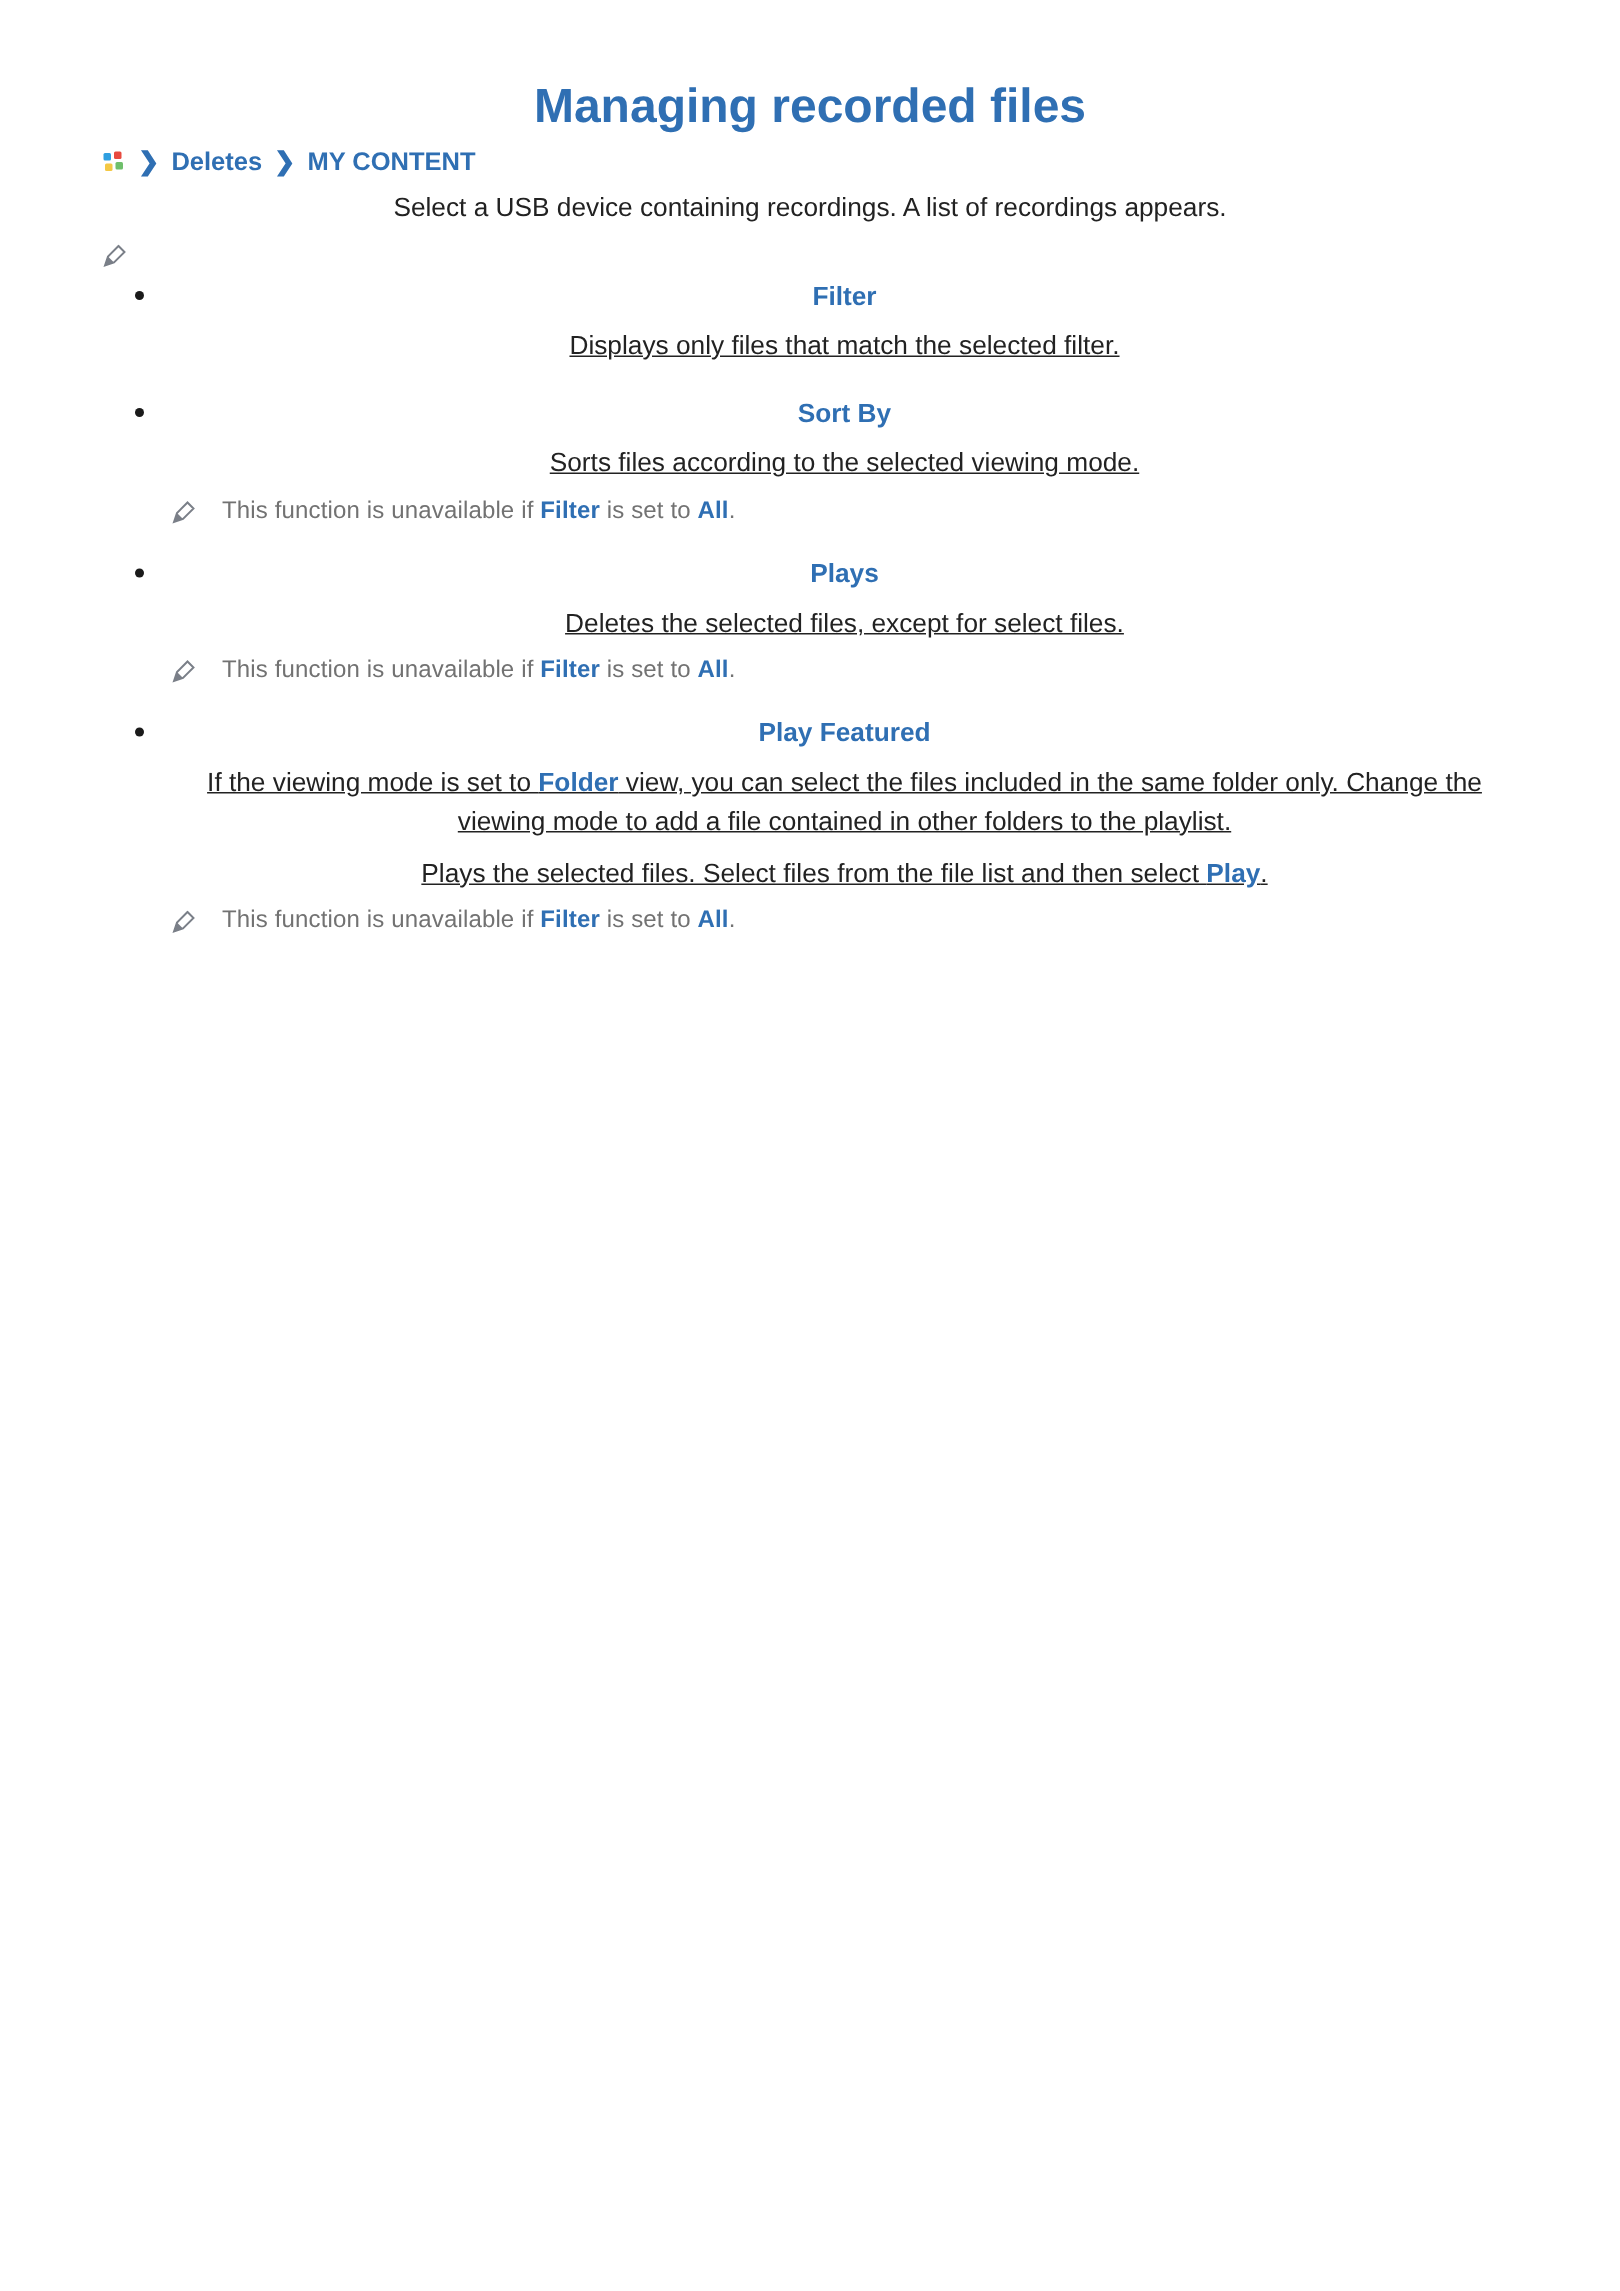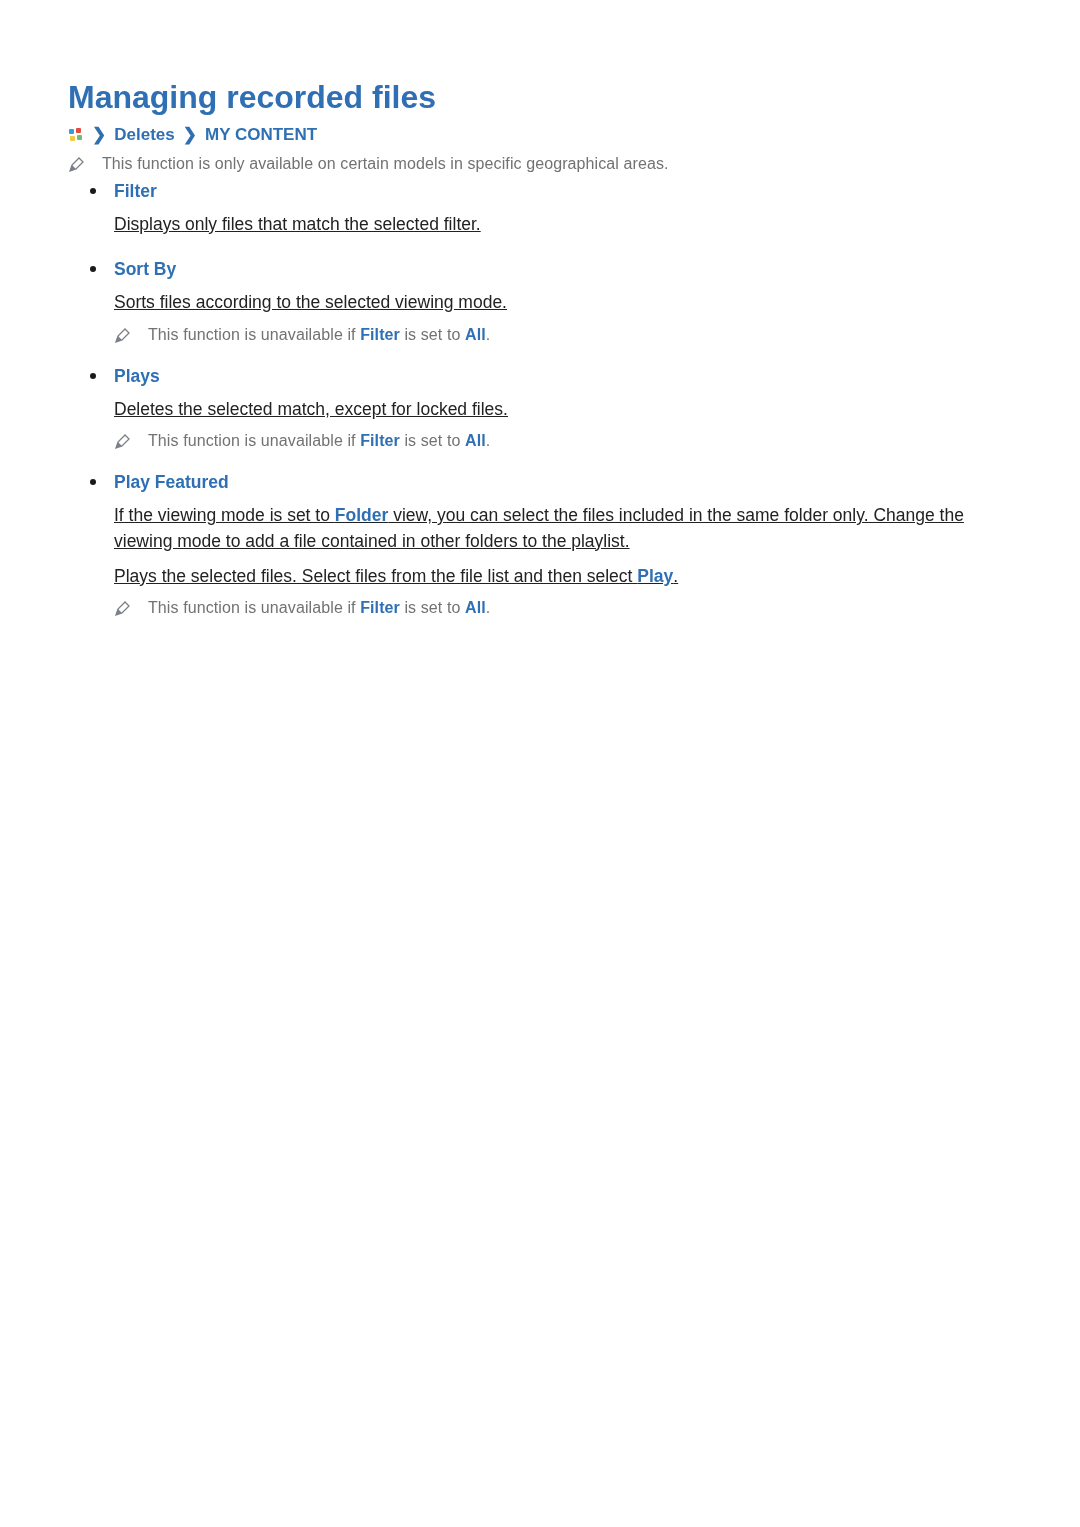--- a/index.html
+++ b/index.html
@@ -4,21 +4,22 @@
 <style>
   html, body {
     margin: 0;
     padding: 0;
     width: 1080px;
     background: #ffffff;
     font-family: Arial, "Helvetica Neue", Helvetica, sans-serif;
     color: #1a1a1a;
   }
   .page {
-    padding: 79px 68px 0 68px;
+    padding: 52px 68px 0 68px;
+    text-align: center;
   }
   h1.title {
     margin: 0 0 8px 0;
     font-size: 32px;
     font-weight: 600;
     color: #2f6fb3;
   }
   .breadcrumb {
     display: flex;
     align-items: center;
@@ -123,29 +124,29 @@
         <rect x="2" y="9" width="5" height="5" rx="1" fill="#f4c844"></rect>
         <rect x="9" y="8" width="5" height="5" rx="1" fill="#6fbf6b"></rect>
       </svg>
     </span>
     <span class="chev">❯</span>
     <span>Deletes</span>
     <span class="chev">❯</span>
     <span>MY CONTENT</span>
   </div>
 
+  <p class="intro">Select a USB device containing recordings. A list of recordings appears.</p>
 
   <div class="note-row">
     <span class="pencil-icon">
       <svg viewBox="0 0 16 16" width="16" height="16">
         <path d="M2 14 L4 8 L11 1 L15 5 L8 12 Z" fill="none" stroke="#7a7f88" stroke-width="1.3"></path>
         <path d="M2 14 L4 8 L8 12 Z" fill="#7a7f88"></path>
       </svg>
     </span>
-    <span class="note-text">This function is only available on certain models in specific geographical areas.</span>
   </div>
 
 
   <ul class="flist">
 
     <li>
       <span class="fname">Filter</span>
       <p class="fdesc">Displays only files that match the selected filter.</p>
     </li>
 
@@ -158,21 +159,21 @@
             <path d="M2 14 L4 8 L11 1 L15 5 L8 12 Z" fill="none" stroke="#7a7f88" stroke-width="1.3"></path>
             <path d="M2 14 L4 8 L8 12 Z" fill="#7a7f88"></path>
           </svg>
         </span>
         <span class="note-text"><span>This function is unavailable if </span><span class="kw-note">Filter</span><span> is set to </span><span class="kw-note">All</span><span>.</span></span>
       </div>
     </li>
 
     <li>
       <span class="fname">Plays</span>
-      <p class="fdesc">Deletes the selected match, except for locked files.</p>
+      <p class="fdesc">Deletes the selected files, except for select files.</p>
       <div class="note-row">
         <span class="pencil-icon">
           <svg viewBox="0 0 16 16" width="16" height="16">
             <path d="M2 14 L4 8 L11 1 L15 5 L8 12 Z" fill="none" stroke="#7a7f88" stroke-width="1.3"></path>
             <path d="M2 14 L4 8 L8 12 Z" fill="#7a7f88"></path>
           </svg>
         </span>
         <span class="note-text"><span>This function is unavailable if </span><span class="kw-note">Filter</span><span> is set to </span><span class="kw-note">All</span><span>.</span></span>
       </div>
     </li>

